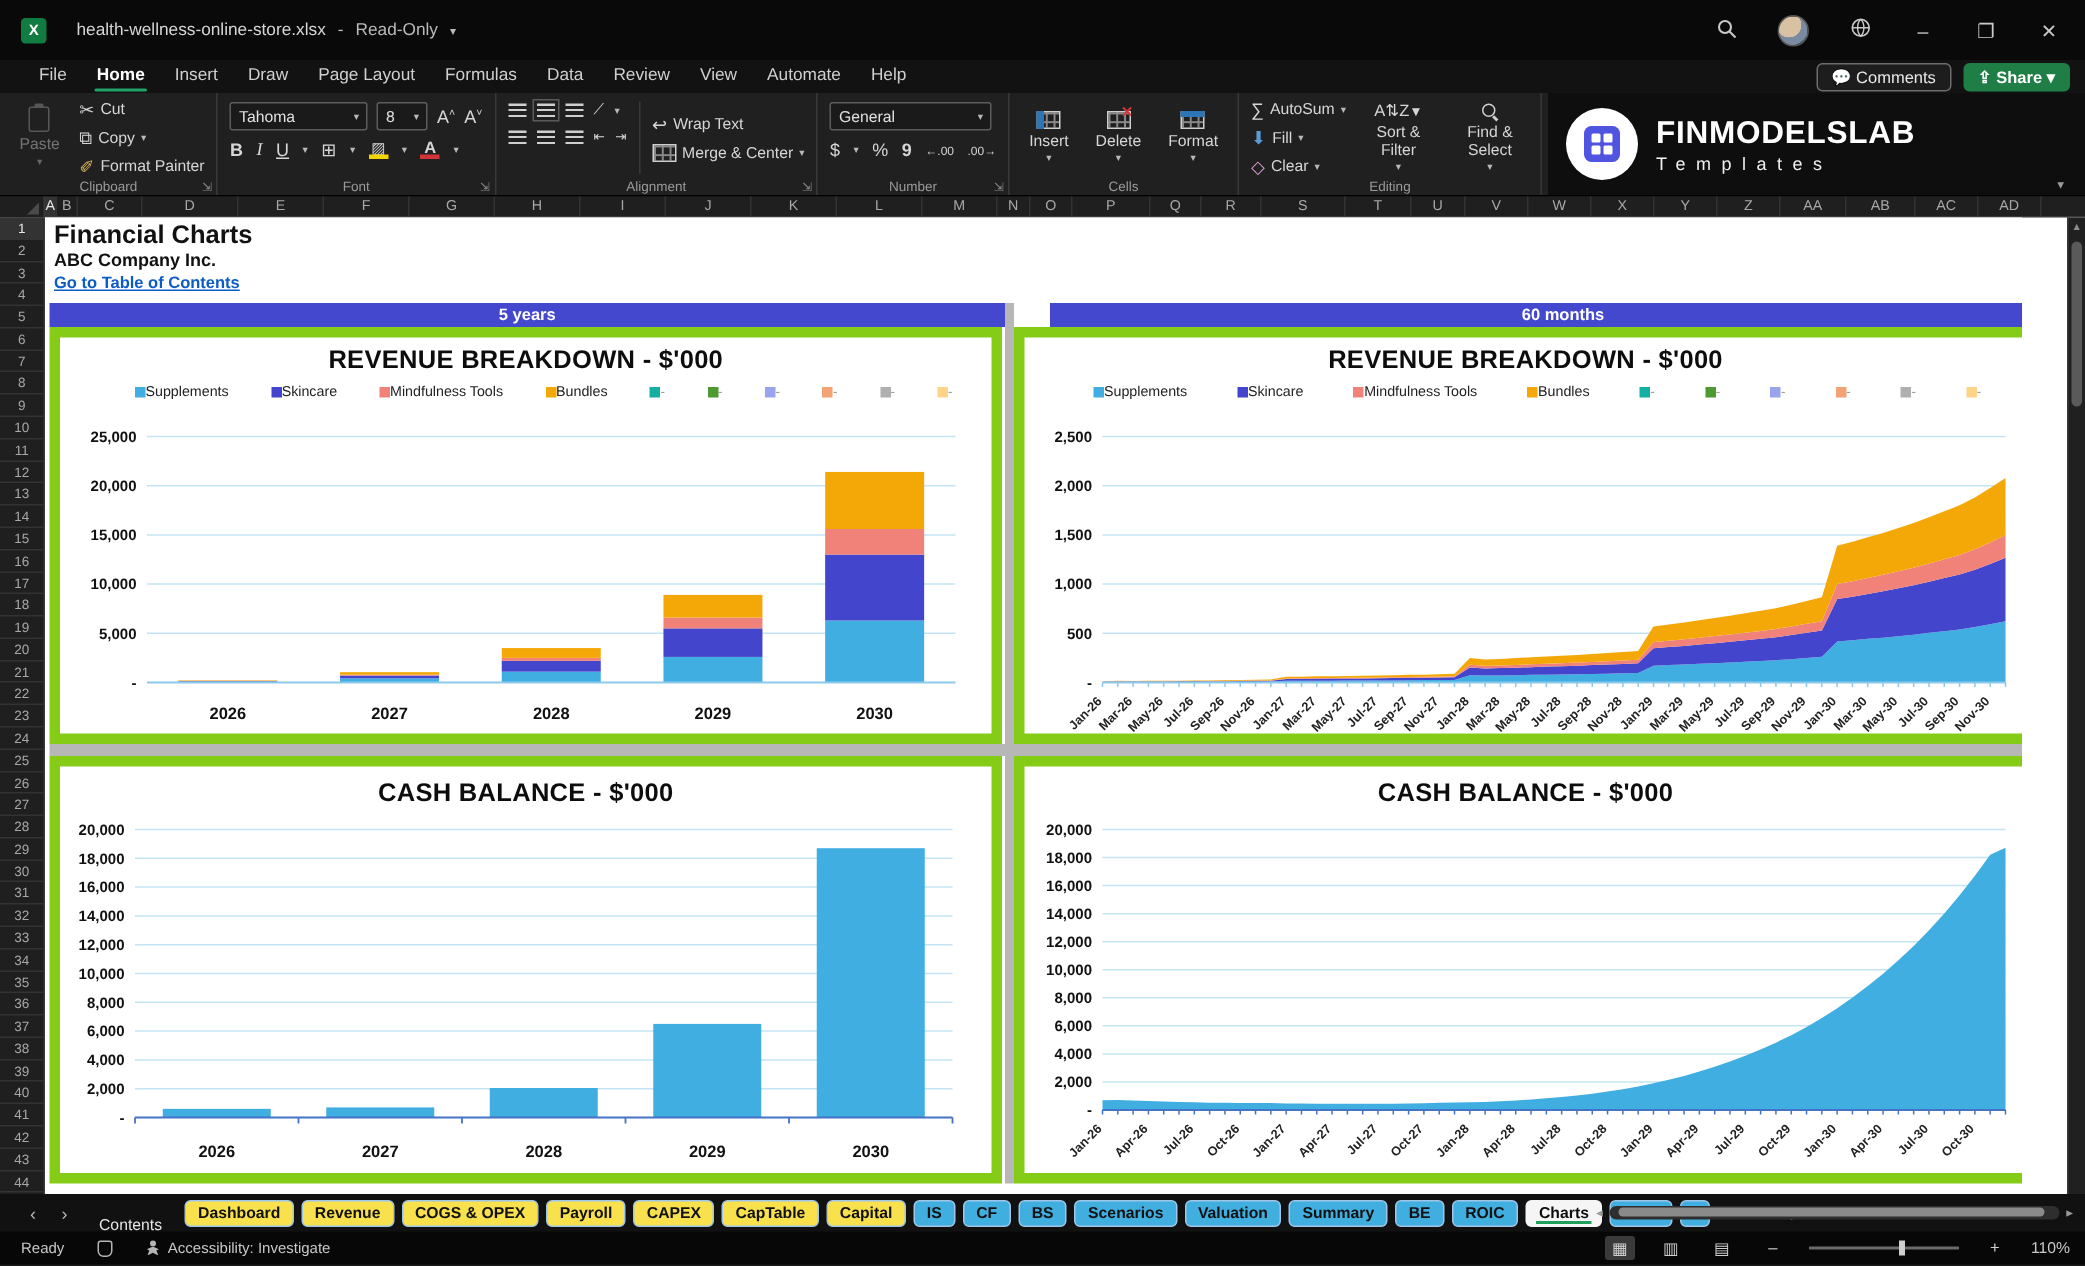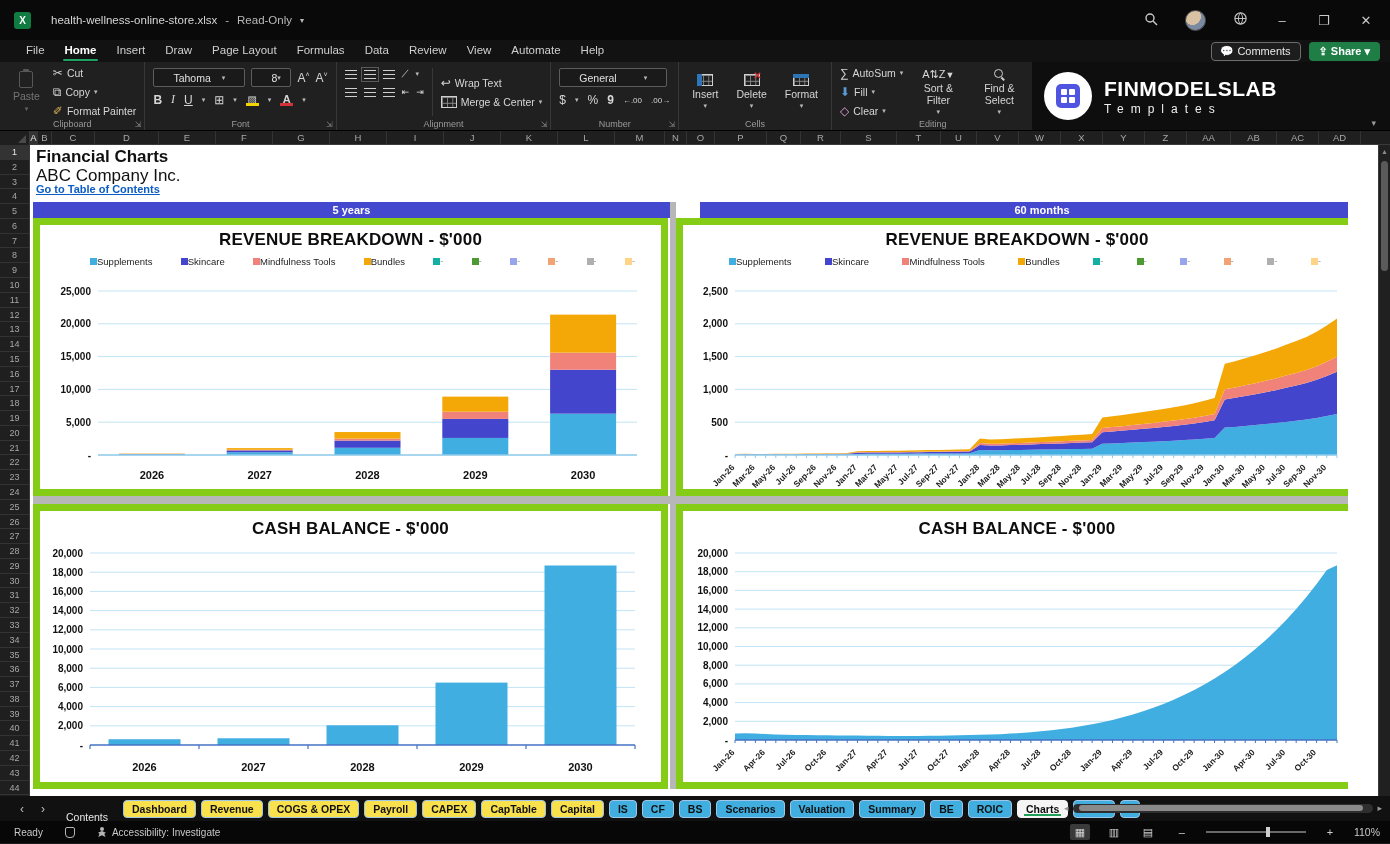--- a/index.html
+++ b/index.html
@@ -34,21 +34,21 @@
   .rg-label { position:absolute; bottom:1px; left:0; right:0; text-align:center; color:#9a9a9a; font-size:9px; }
   .rg-launch { position:absolute; bottom:1px; right:3px; color:#8a8a8a; font-size:8px; }
   .rcol { display:flex; flex-direction:column; justify-content:flex-start; gap:3px; }
   .rrow { display:flex; align-items:center; gap:6px; color:#d6d6d6; font-size:10.5px; }
   .rbtn-sm { display:flex; align-items:center; gap:4px; color:#d6d6d6; font-size:10.5px; white-space:nowrap; cursor:default; }
   .rbtn-big { display:flex; flex-direction:column; align-items:center; justify-content:center; gap:2px;
     color:#d6d6d6; font-size:10.5px; padding:0 5px; text-align:center; line-height:1.15; cursor:default; }
   .dim { opacity:.45; }
   .chev { font-size:7px; color:#b9b9b9; }
   .combo { background:#1a1a1a; border:1px solid #5c5c5c; border-radius:2px; color:#e0e0e0; font-size:10.5px;
-    display:flex; align-items:center; justify-content:space-between; padding:1px 19px; height:19px; }
+    display:flex; align-items:center; justify-content:space-between; padding:1px 5px; height:19px; }
   .glyph { font-size:12px; color:#d6d6d6; }
   .fmt-b { font-weight:800; } .fmt-i { font-style:italic; font-family:"Liberation Serif",serif; } .fmt-u { text-decoration:underline; }
   .bar-under { display:inline-block; width:13px; height:3px; margin-top:-2px; }
   .lines-ic { width:12px; height:9px; background:repeating-linear-gradient(to bottom,#cfcfcf 0 1.4px,transparent 1.4px 3.8px); }
   .mini-table { width:16px; height:12px; border:1px solid #cfcfcf; position:relative;
     background-image:linear-gradient(#8a8a8a 1px,transparent 1px),linear-gradient(90deg,#8a8a8a 1px,transparent 1px);
     background-size:5.2px 5.8px; }
   .mini-ins::before { content:""; position:absolute; left:-1px; top:-1px; bottom:-1px; width:5px; background:#2E75B6; }
   .mini-del::before { content:"✕"; position:absolute; right:-3px; top:-5px; color:#D13438; font-size:10px; font-weight:700; }
   .mini-fmt::before { content:""; position:absolute; left:-1px; right:-1px; top:-1px; height:4px; background:#2E75B6; }
@@ -79,21 +79,21 @@
   .corner::after { content:""; position:absolute; right:3px; bottom:2px; border-left:8px solid transparent; border-bottom:8px solid #4a4a4a; }
   .colhead { color:#a8a8a8; font-size:9.5px; text-align:center; border-right:1px solid #333; line-height:14px; overflow:hidden; }
   .colhead.hl { background:#333; color:#e8e8e8; }
   .sheet { position:relative; height:651px; background:#fff; }
   .rowheads { position:absolute; left:0; top:0; width:30px; height:651px; background:#1f1f1f; border-right:1px solid #3a3a3a; }
   .rowhead { color:#a8a8a8; font-size:9px; text-align:center; border-bottom:1px solid #333; }
   .rowhead.hl { background:#333; color:#e8e8e8; }
   .canvas { position:absolute; left:30px; top:0; width:1318px; height:651px; background:#fff; overflow:hidden; }
 
   .sheet-title { position:absolute; left:6px; top:2px; font-size:17px; font-weight:800; color:#111; }
-  .sheet-company { position:absolute; left:6px; top:21px; font-size:17px; font-weight:400; color:#111; }
+  .sheet-company { position:absolute; left:6px; top:21px; font-size:12px; font-weight:700; color:#111; }
   .sheet-link { position:absolute; left:6px; top:38px; font-size:11px; font-weight:700; color:#0B5CC4; text-decoration:underline; cursor:pointer; }
 
   .banner { position:absolute; top:57px; height:16px; background:#4448CF; color:#fff; font-size:11px; font-weight:700;
     display:flex; align-items:center; justify-content:center; }
   .banner-l { left:3px; width:637px; } .banner-r { left:670px; width:684px;text-align:right; }
   .div-v { position:absolute; left:640px; top:57px; width:6px; height:587px; background:#B7B7B7; }
   .div-h { position:absolute; left:3px; top:351px; width:1327px; height:8px; background:#B7B7B7; }
 
   .chart-card { position:absolute; background:#fff; border:7px solid #84cc16; }
   #card0 { left:3px; top:73px; width:635px; height:278px; }

